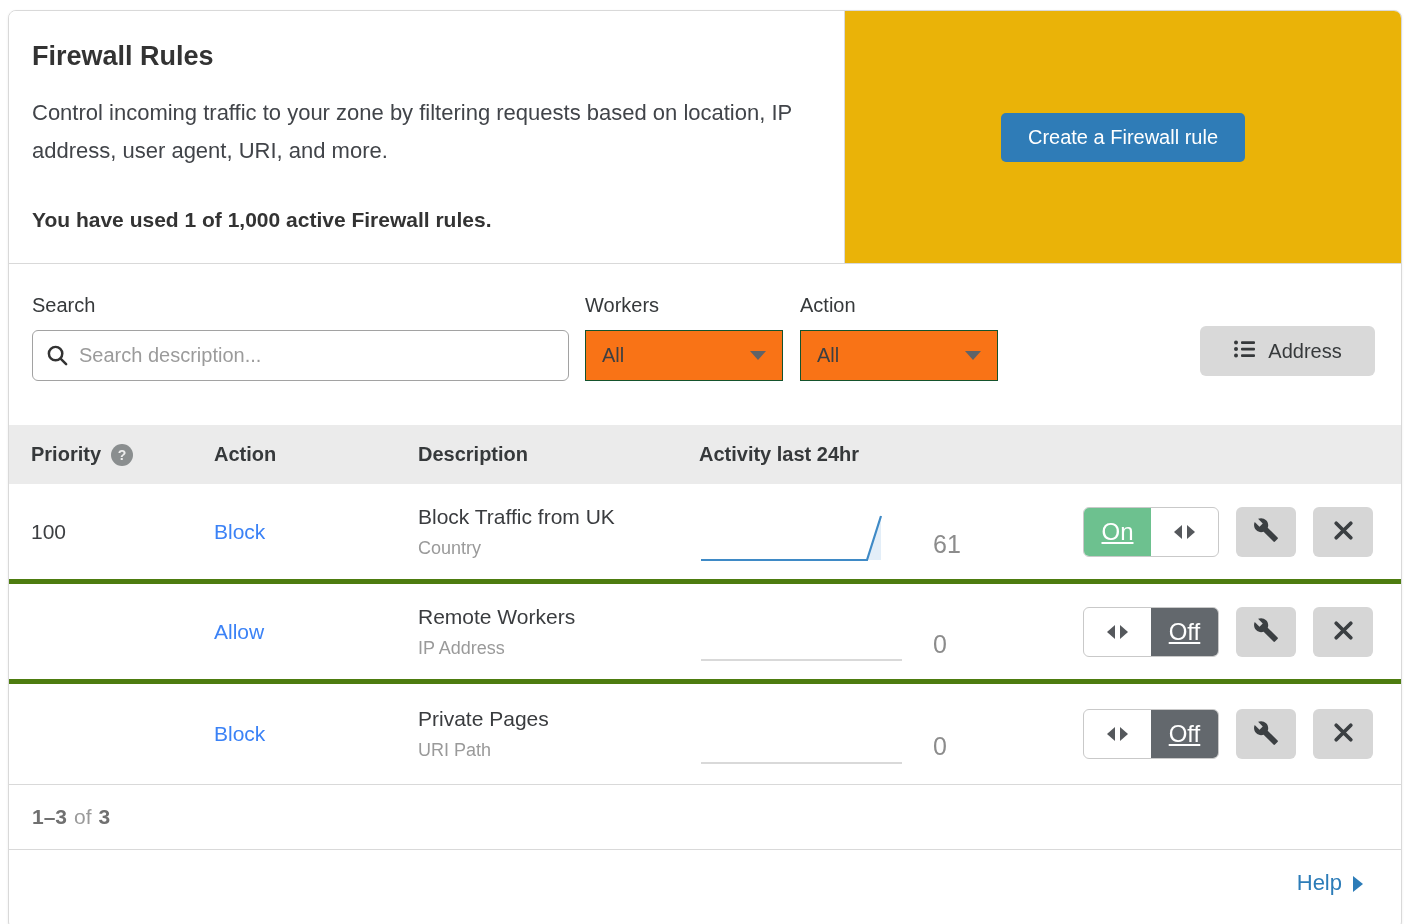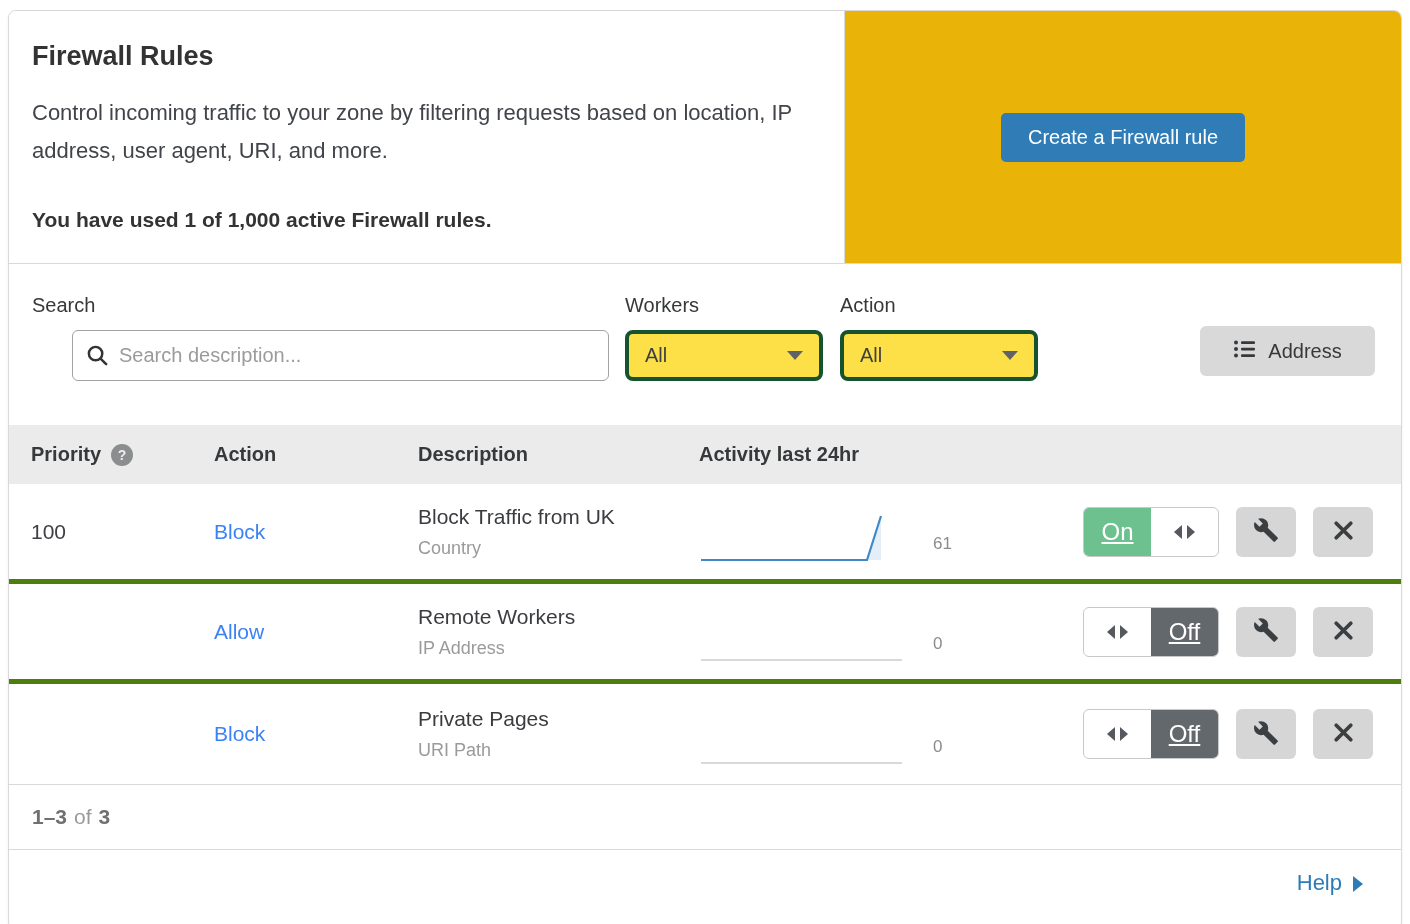--- a/index.html
+++ b/index.html
@@ -24,32 +24,32 @@
   .create-btn {
     border:none; border-radius:5px; padding:13px 27px;
     font-size:20px; color:#fff; cursor:pointer; font-family:inherit;
   }
 
   
   .filters { position:relative; height:161px; background:#fff; padding:30px 26px 0 23px; }
   .filter-label { font-size:20px; color:#36393b; margin-bottom:13px; }
   .filter-row { display:flex; }
   .filter-col { display:flex; flex-direction:column; }
-  .search-wrap { position:relative; width:537px; margin-right:16px;margin-left:40px; }
+  .search-wrap { position:relative; width:537px; margin-right:16px; }
   .search-input {
     width:100%; height:51px; border:1px solid #a2a2a2; border-radius:6px;
     padding:0 14px 0 46px; font-size:20px; color:#333; font-family:inherit; outline:none;
   }
   .search-input::placeholder { color:#9b9b9b; }
   .search-icon { position:absolute; left:14px; top:14px; width:23px; height:23px; }
 
   .select {
-    width:198px; height:51px; border:4px solid #14532d; border-radius:8px;
+    width:198px; height:51px; border:1px solid #14532d; border-radius:0;
     display:flex; align-items:center; justify-content:space-between;
-    padding:0 16px; font-size:20px; color:#3d3f42; cursor:pointer; background:#fde047;
+    padding:0 16px; font-size:20px; color:#3d3f42; cursor:pointer; background:#f97316;
     margin-right:17px;
   }
   .caret { width:0; height:0; border-left:8px solid transparent; border-right:8px solid transparent; border-top:9px solid #5f6368; }
 
   .ordering-btn {
     position:absolute; right:26px; top:62px; width:175px; height:50px;
     background:#d9d9d9; border:none; border-radius:6px; cursor:pointer;
     display:flex; align-items:center; justify-content:center; gap:13px;
     font-size:20px; color:#36393b; font-family:inherit;
   }
@@ -70,21 +70,21 @@
     height:100px; display:grid; align-items:center;
     grid-template-columns:205px 204px 281px 210px 90px 1fr;
     border-bottom:5px solid #4d7c0f; background:#fff;
   }
   .rule-row:last-child { border-bottom:none; }
   .cell-priority { padding-left:22px; font-size:21px; color:#3d3f42; }
   .cell-action { font-size:21px; color:#3b82f6; }
   .cell-desc .desc-title { font-size:21px; color:#3a3c3f; margin-bottom:9px; }
   .cell-desc .desc-sub { font-size:18px; color:#9a9a9a; }
   .cell-spark { padding-top:14px; }
-  .cell-count { font-size:17px; color:#8c8c8c; padding-left:24px;margin-top:25px; }
+  .cell-count { font-size:25px; color:#8c8c8c; padding-left:24px;margin-top:25px; }
   .cell-controls { display:flex; align-items:center; justify-content:flex-end; gap:17px; padding-right:28px; }
 
   .sparkline-spike, .sparkline-flat { display:none; }
   .spark-spike .sparkline-spike { display:block; }
   .spark-flat .sparkline-flat { display:block; }
 
   
   .toggle { display:flex; width:136px; height:50px; border:1px solid #c9c9c9; border-radius:6px; overflow:hidden; cursor:pointer; background:#fff; }
   .toggle .seg { flex:1; display:flex; align-items:center; justify-content:center; }
   .toggle .seg-state { color:#fff; font-size:24px;text-decoration:underline; }

